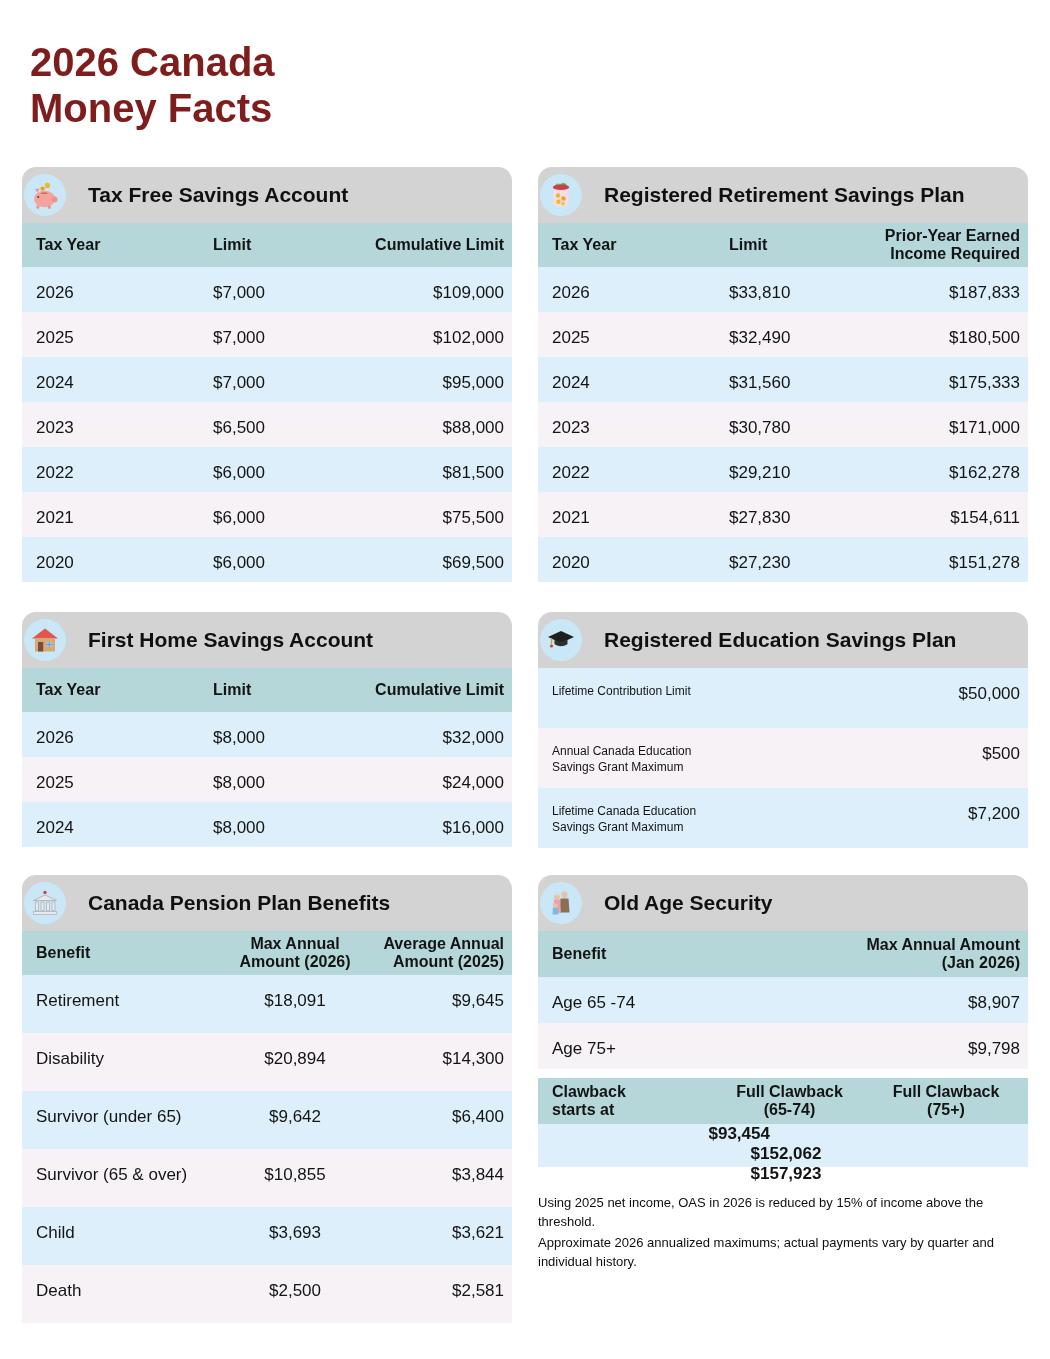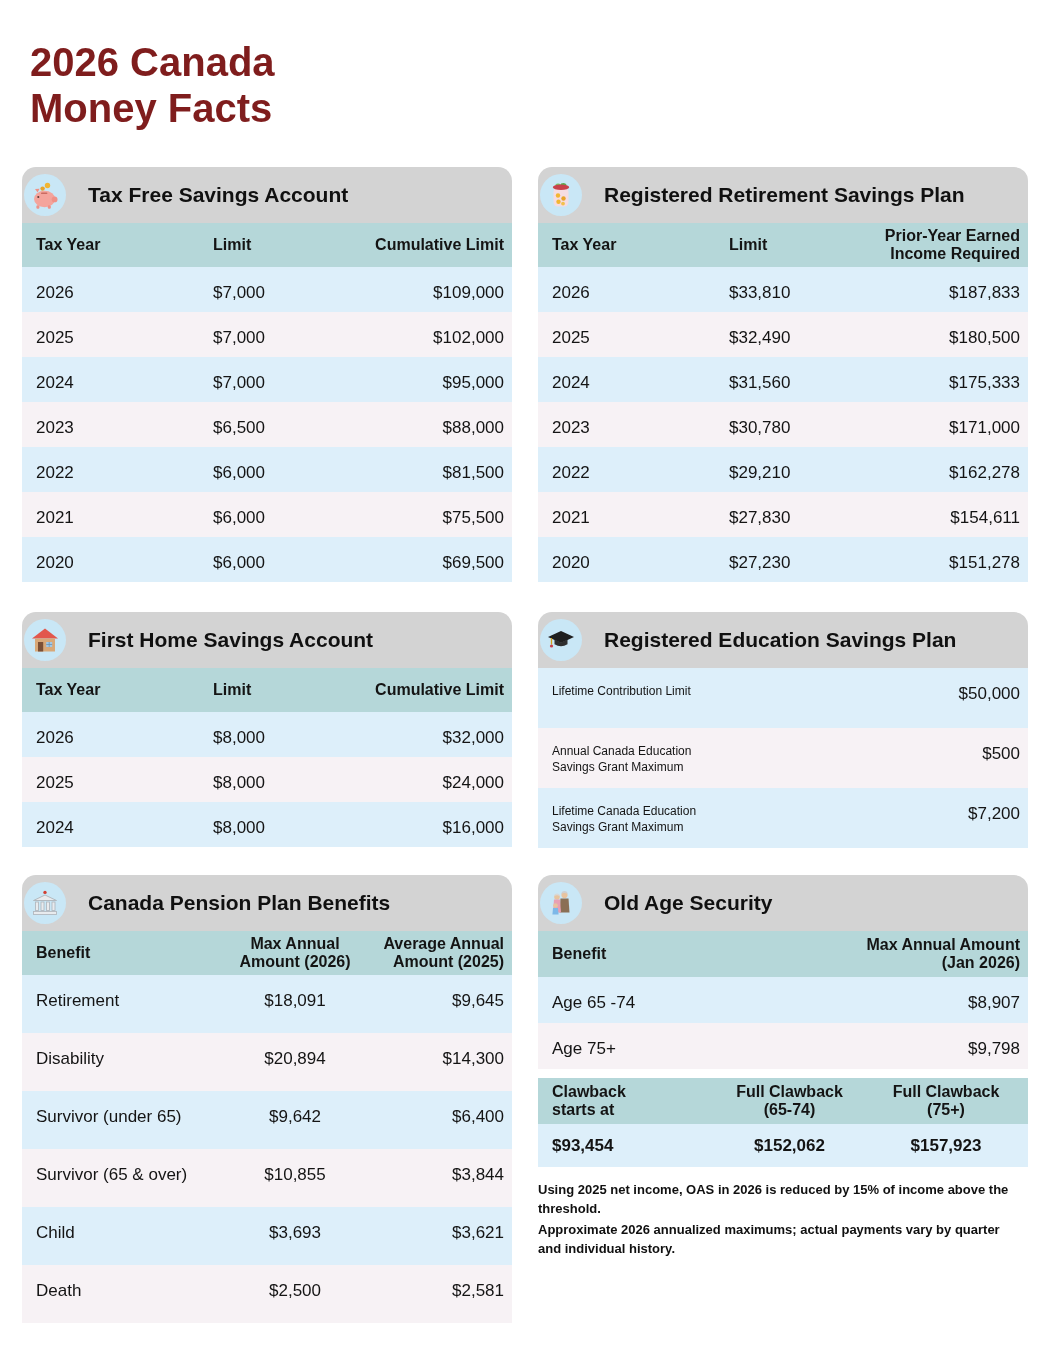--- a/index.html
+++ b/index.html
@@ -52,22 +52,22 @@
 
   
   .oas-main .row { height:46px; }
   .oas-main .lbl { flex:1; text-align:left; }
   .oas-main .val { text-align:right; }
   .oas-gap { height:9px; background:#ffffff; }
   .clk .k1 { width:155px; text-align:left; }
   .clk .k2 { width:165px; text-align:center; }
   .clk .k3 { flex:1; text-align:center; }
   .clk-row { height:43px; background:#ddeffa; display:flex; align-items:center;
-             padding:0 8px 0 14px; font-size:17px; font-weight:700; }
-  .footnotes { margin-top:14px; font-size:13px; font-weight:700; line-height:1.45;
+             padding:0 8px 0 14px; font-size:17px; font-weight:700;flex-direction:column; }
+  .footnotes { margin-top:27px; font-size:13px; font-weight:400; line-height:1.45;
                color:#101010; padding-right:2px; }
   .footnotes p + p { margin-top:2px; }
 </style>
 </head>
 <body>
 
 <div class="page">
 
   <div class="title">
     <div>2026 Canada</div>

